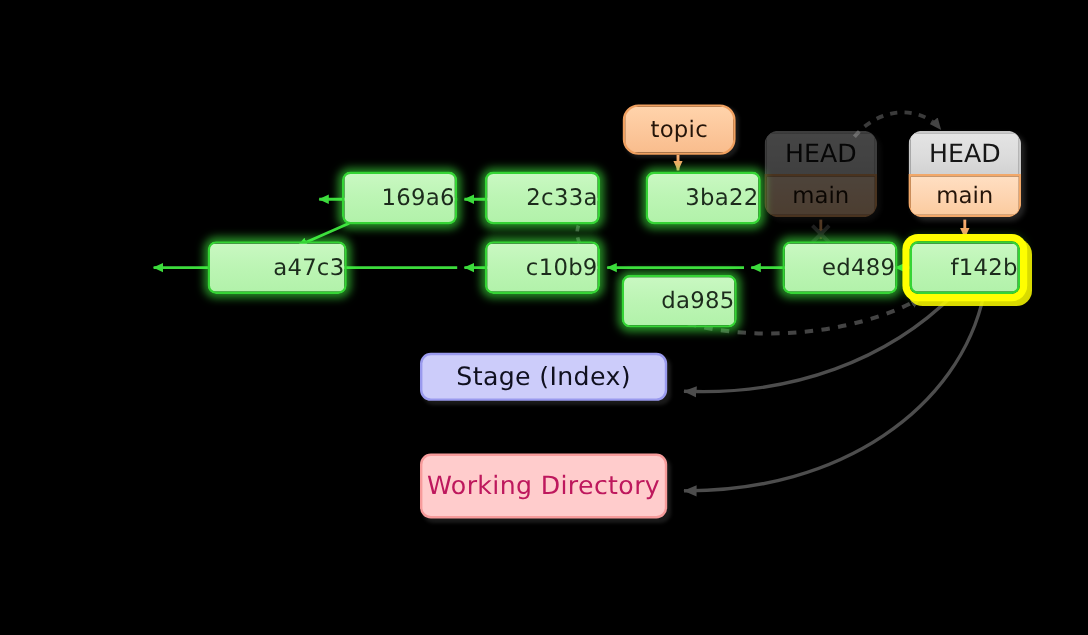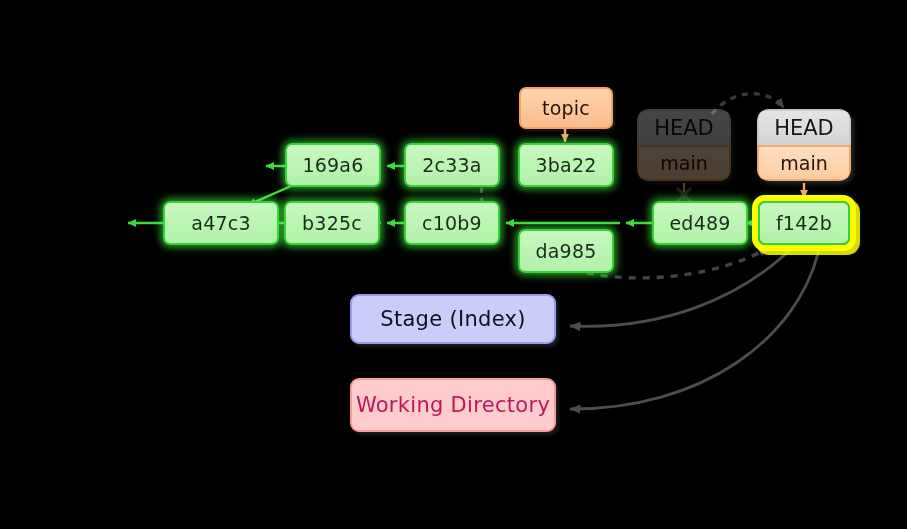--- a/index.html
+++ b/index.html
@@ -32,31 +32,32 @@
     border-radius: 7px;
     font-size: 19px;
     letter-spacing: .2px;
     white-space: nowrap;
   }
   .commit {
     background: linear-gradient(180deg,#c9f8c2 0%, #bdf5b5 45%, #b2f2aa 100%);
     border: 2px solid #35d435;
     color: #1c2b1c;
     box-shadow: 0 0 7px 3px rgba(70,255,70,.55);
+    justify-content: flex-end;
   }
   .commit.highlight {
     box-shadow: 0 0 0 6px #ffff00, 4px 4px 0 6px rgba(255,255,0,.85), 0 0 8px 3px rgba(70,255,70,.5);
     z-index: 6;
   }
   
   .branch {
     background: linear-gradient(180deg,#ffd3ab 0%, #fcc79b 55%, #f9bd8d 100%);
     border: 2px solid #f0a060;
     color: #241409;
-    border-radius: 7px;
+    border-radius: 13px;
     box-shadow: 2px 2px 3px rgba(255,255,255,.10);
     text-align: center;
   }
   
   .headbox {
     position: absolute;
     width: 94px;
     border-radius: 12px;
     overflow: hidden;
     box-shadow: 3px 3px 4px rgba(255,255,255,.14);
@@ -182,29 +183,26 @@
       <path d="M820,245 C 800,340 700,410 570,409" stroke="#4d4d4d" stroke-width="2.8" fill="none" marker-end="url(#ah-gray)"></path>
     </g>
   </svg>
 
   <div class="node commit" style="left:285px; top:143px; width:96px; height:44px;">
     <span>169a6</span>
   </div>
   <div class="node commit" style="left:404px; top:143px; width:96px; height:44px;">
     <span>2c33a</span>
   </div>
-  <div class="node commit" style="left:518px; top:143px; width:96px; height:44px;">
+  <div class="node commit" style="left:538px; top:143px; width:96px; height:44px;">
     <span>3ba22</span>
   </div>
 
-  <div class="node commit" style="left:163px; top:201px; width:116px; height:44px;">
+  <div class="node commit" style="left:173px; top:201px; width:116px; height:44px;">
     <span>a47c3</span>
-  </div>
-  <div class="node commit" style="left:284px; top:201px; width:96px; height:44px;">
-    <span>b325c</span>
   </div>
   <div class="node commit" style="left:404px; top:201px; width:96px; height:44px;">
     <span>c10b9</span>
   </div>
   <div class="node commit" style="left:518px; top:201px; width:96px; height:44px;margin-top:28px;">
     <span>da985</span>
   </div>
   <div class="node commit" style="left:638px; top:201px; width:96px; height:44px;margin-left:14px;">
     <span>ed489</span>
   </div>
@@ -219,20 +217,20 @@
   <div class="headbox faded" style="left:637px; top:109px;">
     <div class="head-top">HEAD</div>
     <div class="head-bot">main</div>
   </div>
 
   <div class="headbox" style="left:757px; top:109px;">
     <div class="head-top">HEAD</div>
     <div class="head-bot">main</div>
   </div>
 
-  <div class="area stage" style="left:350px; top:294px; width:206px; height:50px;">
+  <div class="area stage" style="left:350px; top:294px; width:206px; height:40px;">
     <span>Stage (Index)</span>
   </div>
   <div class="area workdir" style="left:350px; top:378px; width:206px; height:54px;">
     <span>Working Directory</span>
   </div>
 
 </div>
 
 </body></html>

